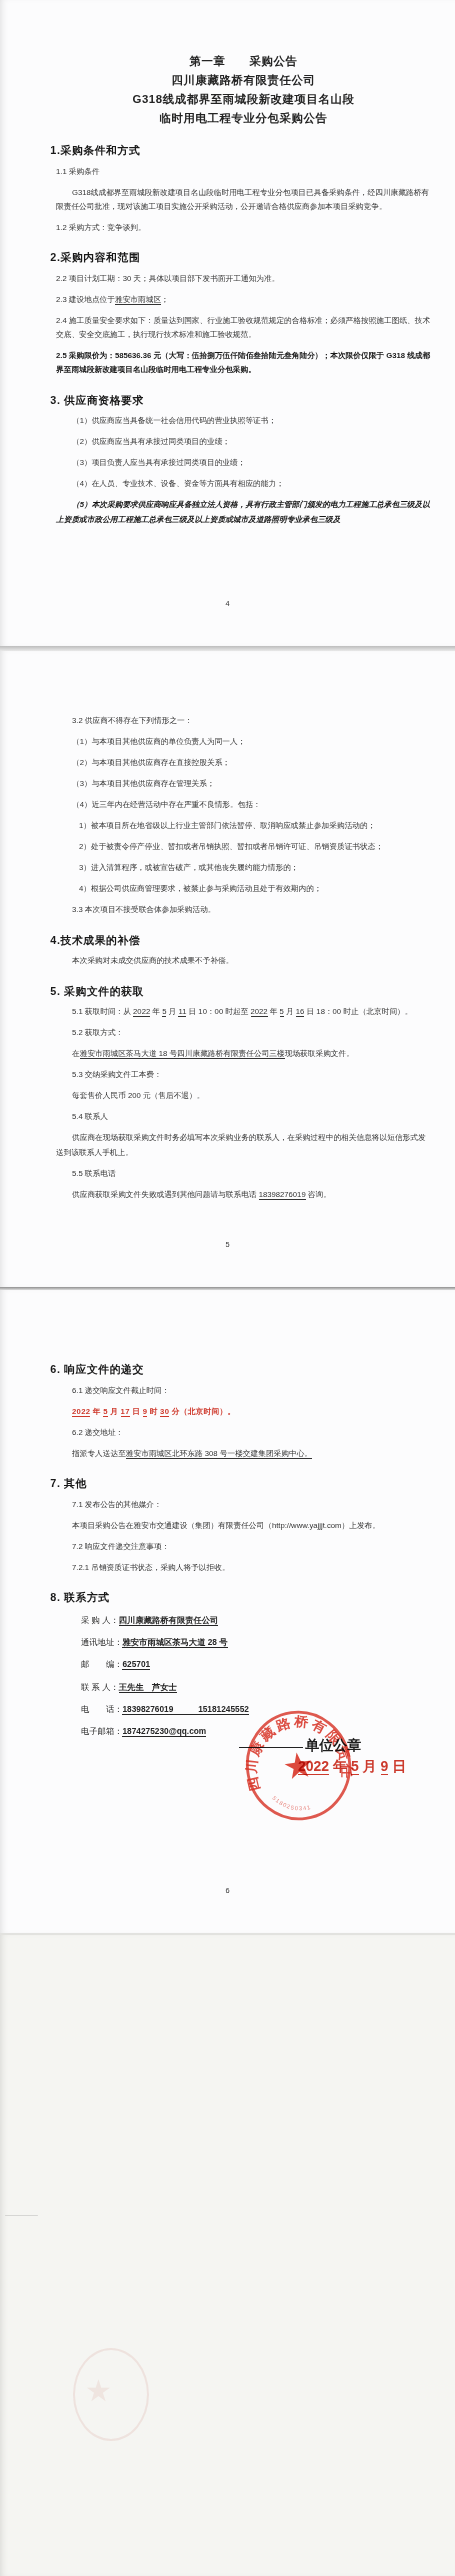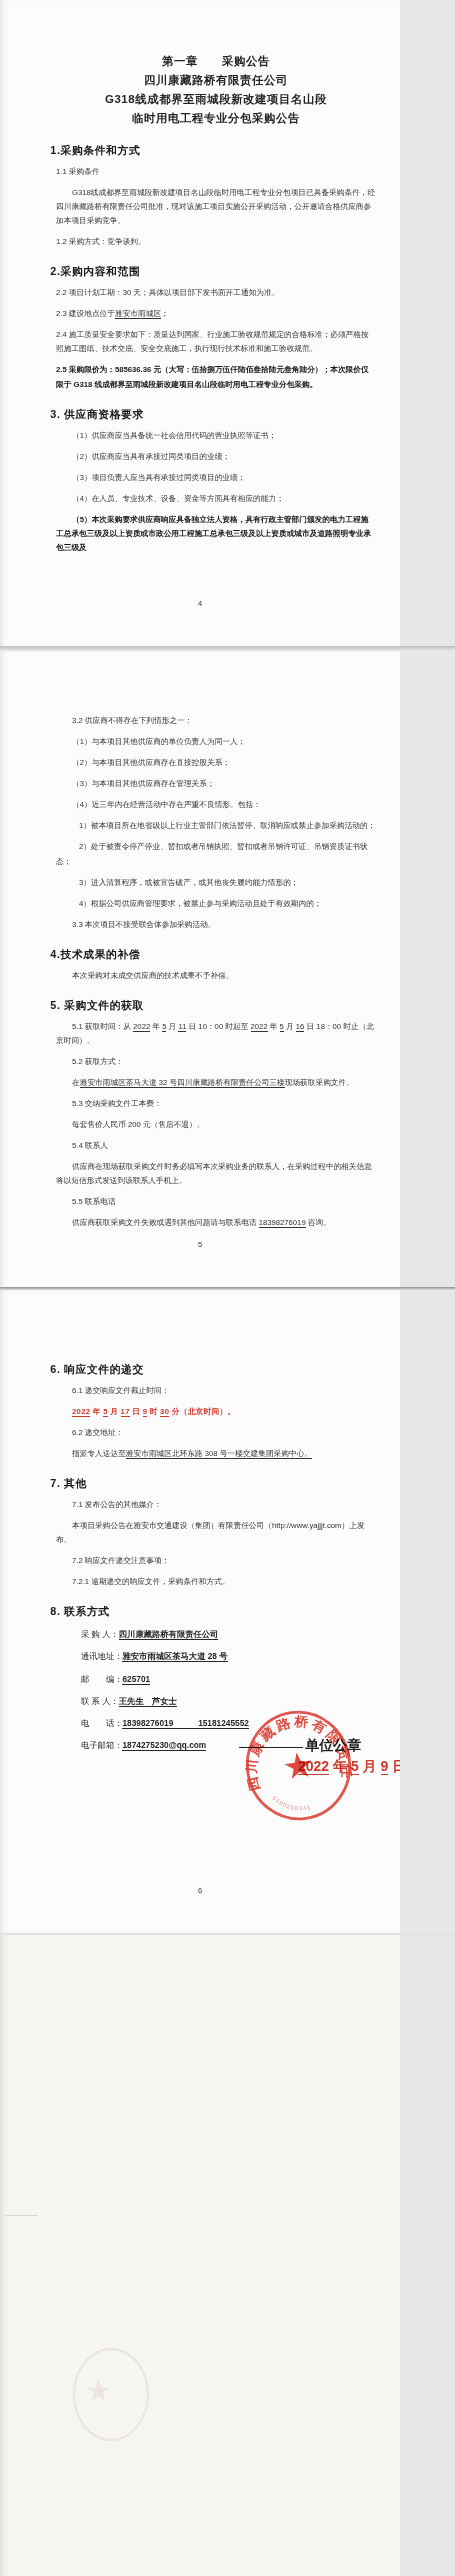--- a/index.html
+++ b/index.html
@@ -4,21 +4,21 @@
 <style>
   html,body{margin:0;padding:0;}
   body{
     width:455px;
     background:#e7e7e7;
     font-family:"Liberation Sans", sans-serif;
   }
   .doc{width:455px;}
   .page{
     position:relative;
-    width:400px;
+    width:455px;
     background:#fcfcfd;
     overflow:hidden;
     box-sizing:border-box;
     box-shadow:inset 5.7px 0 8px -5.7px rgba(0,0,0,.16);
   }
   .page-4{background:#f5f5f2;}
   .gap{width:455px;}
   .gap-1{height:4.6px;background:linear-gradient(180deg,#bdbdbd,#e9e9e9);}
   .gap-2{height:3.4px;background:linear-gradient(180deg,#8f8f8f,#dcdcdc);}
   .gap-3{height:1.7px;background:#e2e2df;}
@@ -36,21 +36,21 @@
   .b-h1{
     font-size:10.8px;font-weight:700;color:#191919;
     margin:15px 0 3.4px -5.7px;letter-spacing:0.6px;line-height:15px;
   }
   .b-body,.b-para,.b-para2,.b-bold,.b-parabold,.b-red,.b-contact{
     font-size:7.7px;line-height:14.2px;margin-top:6.8px;color:#333;
   }
   .b-para{text-indent:16px;}
   .b-para2{text-indent:23px;}
   .b-bold,.b-parabold{font-weight:700;color:#181818;}
-  .b-parabold{text-indent:16px;}
+  .b-parabold{text-indent:16px;font-style:italic;}
   .b-red{color:#ce382b;font-weight:700;text-indent:16px;letter-spacing:0.3px;}
   .b-contact{font-size:8.3px;margin-top:8px;color:#262626;margin-left:25px;}
   .b-contact .u{font-weight:600;}
   .u{border-bottom:0.9px solid currentColor;padding-bottom:0;}
 
   .page-number{
     position:absolute;bottom:38px;left:0;right:0;
     text-align:center;font-size:7.4px;color:#333;
   }
 
@@ -130,21 +130,21 @@
         <div class="blk b-para2"><span>1）被本项目所在地省级以上行业主管部门依法暂停、取消响应或禁止参加采购活动的；</span></div>
         <div class="blk b-para2"><span>2）处于被责令停产停业、暂扣或者吊销执照、暂扣或者吊销许可证、吊销资质证书状态；</span></div>
         <div class="blk b-para2"><span>3）进入清算程序，或被宣告破产，或其他丧失履约能力情形的；</span></div>
         <div class="blk b-para2"><span>4）根据公司供应商管理要求，被禁止参与采购活动且处于有效期内的；</span></div>
         <div class="blk b-para"><span>3.3 本次项目不接受联合体参加采购活动。</span></div>
         <div class="blk b-h1"><span>4.技术成果的补偿</span></div>
         <div class="blk b-para"><span>本次采购对未成交供应商的技术成果不予补偿。</span></div>
         <div class="blk b-h1"><span>5. 采购文件的获取</span></div>
         <div class="blk b-para"><span>5.1 获取时间：从 </span><span class="u">2022</span><span> 年 </span><span class="u">5</span><span> 月 </span><span class="u">11</span><span> 日 10：00 时起至 </span><span class="u">2022</span><span> 年 </span><span class="u">5</span><span> 月 </span><span class="u">16</span><span> 日 18：00 时止（北京时间）。</span></div>
         <div class="blk b-para"><span>5.2 获取方式：</span></div>
-        <div class="blk b-para"><span>在</span><span class="u">雅安市雨城区茶马大道 32 号四川康藏路桥有限责任公司三楼</span><span>现场获取采购文件。</span></div>
+        <div class="blk b-para"><span>在</span><span class="u">雅安市雨城区茶马大道 18 号四川康藏路桥有限责任公司三楼</span><span>现场获取采购文件。</span></div>
         <div class="blk b-para"><span>5.3 交纳采购文件工本费：</span></div>
         <div class="blk b-para"><span>每套售价人民币 200 元（售后不退）。</span></div>
         <div class="blk b-para"><span>5.4 联系人</span></div>
         <div class="blk b-para"><span>供应商在现场获取采购文件时务必填写本次采购业务的联系人，在采购过程中的相关信息将以短信形式发送到该联系人手机上。</span></div>
         <div class="blk b-para"><span>5.5 联系电话</span></div>
         <div class="blk b-para"><span>供应商获取采购文件失败或遇到其他问题请与联系电话 </span><span class="u">18398276019</span><span> 咨询。</span></div>
       </div>
     <div class="page-number">5</div>
   </div>
 
@@ -154,21 +154,21 @@
     <div class="content blocks">
         <div class="blk b-h1"><span>6. 响应文件的递交</span></div>
         <div class="blk b-para"><span>6.1 递交响应文件截止时间：</span></div>
         <div class="blk b-red"><span class="u">2022</span><span> 年 </span><span class="u">5</span><span> 月 </span><span class="u">17</span><span> 日 </span><span class="u">9</span><span> 时 </span><span class="u">30</span><span> 分（北京时间）。</span></div>
         <div class="blk b-para"><span>6.2 递交地址：</span></div>
         <div class="blk b-para"><span>指派专人送达至</span><span class="u">雅安市雨城区北环东路 308 号一楼交建集团采购中心。</span></div>
         <div class="blk b-h1"><span>7. 其他</span></div>
         <div class="blk b-para"><span>7.1 发布公告的其他媒介：</span></div>
         <div class="blk b-para"><span>本项目采购公告在雅安市交通建设（集团）有限责任公司（http://www.yajjjt.com）上发布。</span></div>
         <div class="blk b-para"><span>7.2 响应文件递交注意事项：</span></div>
-        <div class="blk b-para"><span>7.2.1 逾期递交的响应文件，采购条件和方式。</span></div>
+        <div class="blk b-para"><span>7.2.1 吊销资质证书状态，采购人将予以拒收。</span></div>
         <div class="blk b-h1"><span>8. 联系方式</span></div>
         <div class="blk b-contact"><span>采 购 人：</span><span class="u">四川康藏路桥有限责任公司</span></div>
         <div class="blk b-contact"><span>通讯地址：</span><span class="u">雅安市雨城区茶马大道 28 号</span></div>
         <div class="blk b-contact"><span>邮　　编：</span><span class="u">625701</span></div>
         <div class="blk b-contact"><span>联 系 人：</span><span class="u">王先生　芦女士</span></div>
         <div class="blk b-contact"><span>电　　话：</span><span class="u">18398276019　　　15181245552</span></div>
         <div class="blk b-contact"><span>电子邮箱：</span><span class="u">1874275230@qq.com</span></div>
       </div>
 
     <div class="stamp-label">

